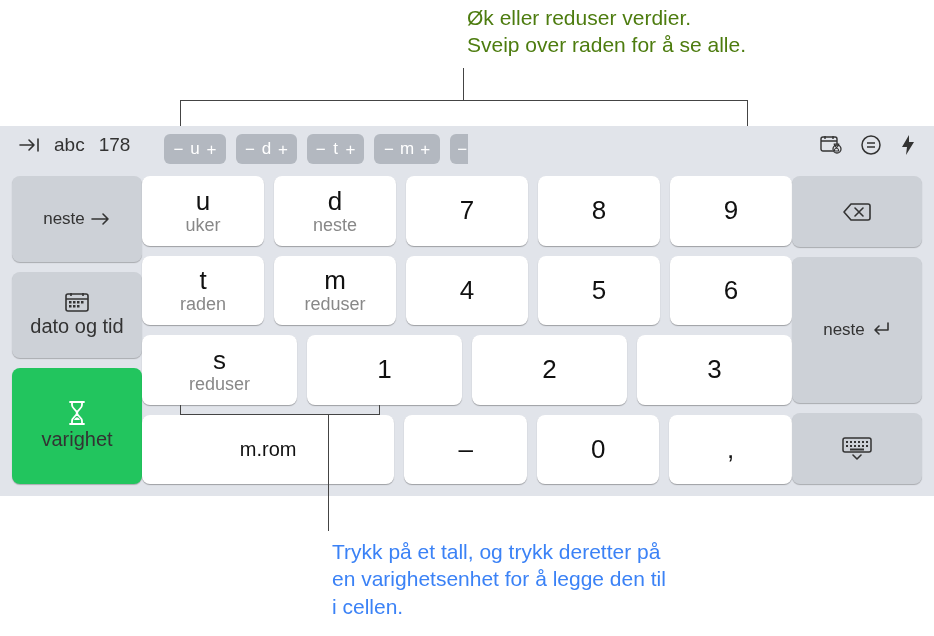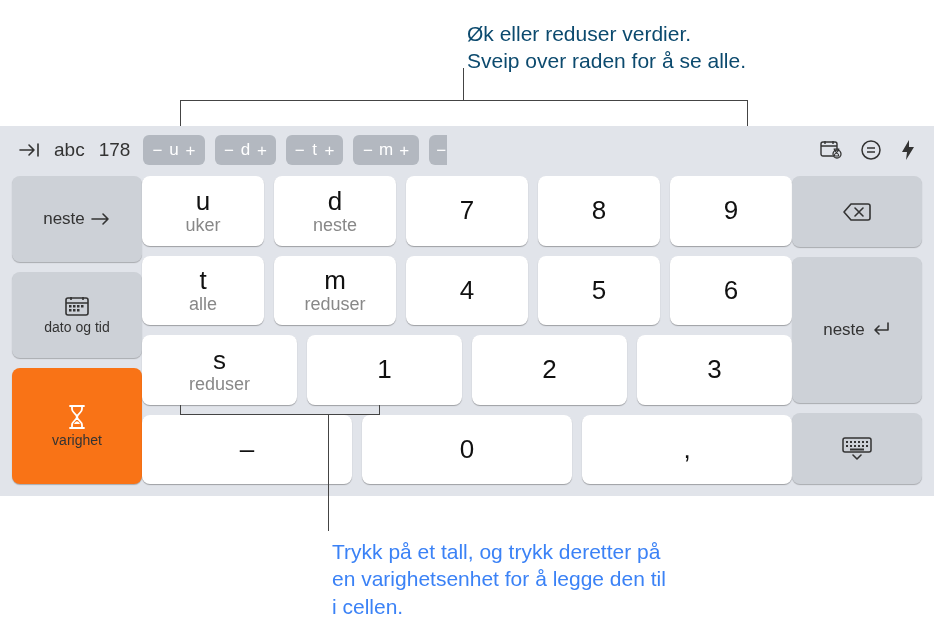--- a/index.html
+++ b/index.html
@@ -1,37 +1,37 @@
 <!DOCTYPE html>
 <html><head>
 <meta charset="utf-8">
 <style>
 *{box-sizing:border-box;margin:0;padding:0;font-family:-apple-system,Helvetica,Arial,sans-serif}
 body{width:934px;height:636px;background:#fff;position:relative}
-.callout-top{position:absolute;top:20px;left:467px;width:280px;font-size:21px;line-height:1.3;color:#0c4a6e}
+.callout-top{position:absolute;top:4px;left:467px;width:280px;font-size:21px;line-height:1.3;color:#4d7c0f}
 .callout-bottom{position:absolute;top:538px;left:332px;width:340px;font-size:21px;line-height:1.3;color:#3b82f6}
 .lead-top{position:absolute;left:180px;top:100px;width:568px;height:36px;border-left:1px solid #444;border-right:1px solid #444;border-top:1px solid #444}
 .lead-top-v{position:absolute;left:463px;top:68px;width:1px;height:33px;background:#444}
 .lead-bot{position:absolute;left:180px;top:405px;width:200px;height:10px;border-left:1px solid #444;border-right:1px solid #444;border-bottom:1px solid #444}
 .lead-bot-v{position:absolute;left:328px;top:415px;width:1px;height:116px;background:#444}
 .kb{position:absolute;top:126px;left:0;width:934px;height:370px;background:#e1e4ea;padding:8px 12px 12px;display:flex;flex-direction:column;gap:10px}
-.top-row{display:flex;align-items:center;gap:13px;height:32px}
+.top-row{display:flex;align-items:flex-start;gap:34px;height:32px}
 .top-left{display:flex;align-items:center;gap:14px;color:#333;font-size:19px;padding-left:6px}
 .steppers{display:flex;gap:10px;flex:1}
 .step{display:flex;align-items:center;background:#b3b8c0;border-radius:6px;height:30px;color:#fff;padding:0 6px}
 .step span{flex:1;text-align:center;font-size:17px}
 .pm{width:20px;text-align:center;font-size:20px;line-height:1}
 .step.partial{border-radius:6px 0 0 6px;padding-right:0}
 .top-right{display:flex;align-items:center;gap:18px;padding-right:6px;color:#333}
 .main{display:flex;flex:1}
 .col-L{width:130px;display:flex;flex-direction:column;gap:10px}
 .col-L .k{flex:1;border-radius:8px;display:flex;flex-direction:column;align-items:center;justify-content:center;box-shadow:0 1px 1px rgba(0,0,0,.25);font-size:17px;color:#333}
 .grey{background:#cdd1d7}
-.grn{background:#f97316;color:#fff}
-.k small{font-size:14px;margin-top:2px}
+.grn{background:#22c55e;color:#fff}
+.k small{font-size:20px;margin-top:2px}
 .mid{flex:1;display:flex;flex-direction:column;gap:10px}
 .mid-row{flex:1;display:flex;gap:10px}
 .key{flex:1;background:#fff;border-radius:8px;box-shadow:0 1px 1px rgba(0,0,0,.3);display:flex;flex-direction:column;align-items:center;justify-content:center;font-size:26px;color:#111}
 .key .sub{font-size:18px;color:#888;margin-top:-2px}
 .col-R{width:130px;display:flex;flex-direction:column;gap:10px}
 .col-R .k{border-radius:8px;display:flex;align-items:center;justify-content:center;box-shadow:0 1px 1px rgba(0,0,0,.25);font-size:17px;color:#333;background:#cdd1d7}
 svg{display:block}
 </style>
 </head>
 <body>
@@ -162,40 +162,41 @@
             <span>d</span>
             <span class="sub">neste</span>
           </div>
         <div class="key">7</div>
         <div class="key">8</div>
         <div class="key">9</div>
       </div>
       <div class="mid-row">
         <div class="key">
             <span>t</span>
-            <span class="sub">alle</span>
+            <span class="sub">raden</span>
           </div>
         <div class="key">
             <span>m</span>
             <span class="sub">reduser</span>
           </div>
         <div class="key">4</div>
         <div class="key">5</div>
         <div class="key">6</div>
       </div>
       <div class="mid-row">
         <div class="key">
             <span>s</span>
             <span class="sub">reduser</span>
           </div>
         <div class="key">1</div>
         <div class="key">2</div>
         <div class="key">3</div>
       </div>
       <div class="mid-row">
+        <div class="key" style="flex:2.06;font-size:20px">m.rom</div>
         <div class="key">–</div>
         <div class="key">0</div>
         <div class="key">,</div>
       </div>
     </div>
 
     <div class="col-R">
       <div class="k" style="flex:1">
         <svg width="30" height="20" viewBox="0 0 30 20">
             <path d="M9 2h17a2 2 0 0 1 2 2v12a2 2 0 0 1-2 2H9l-7-8z" stroke="#333" stroke-width="1.6" fill="none" stroke-linejoin="round"></path>

